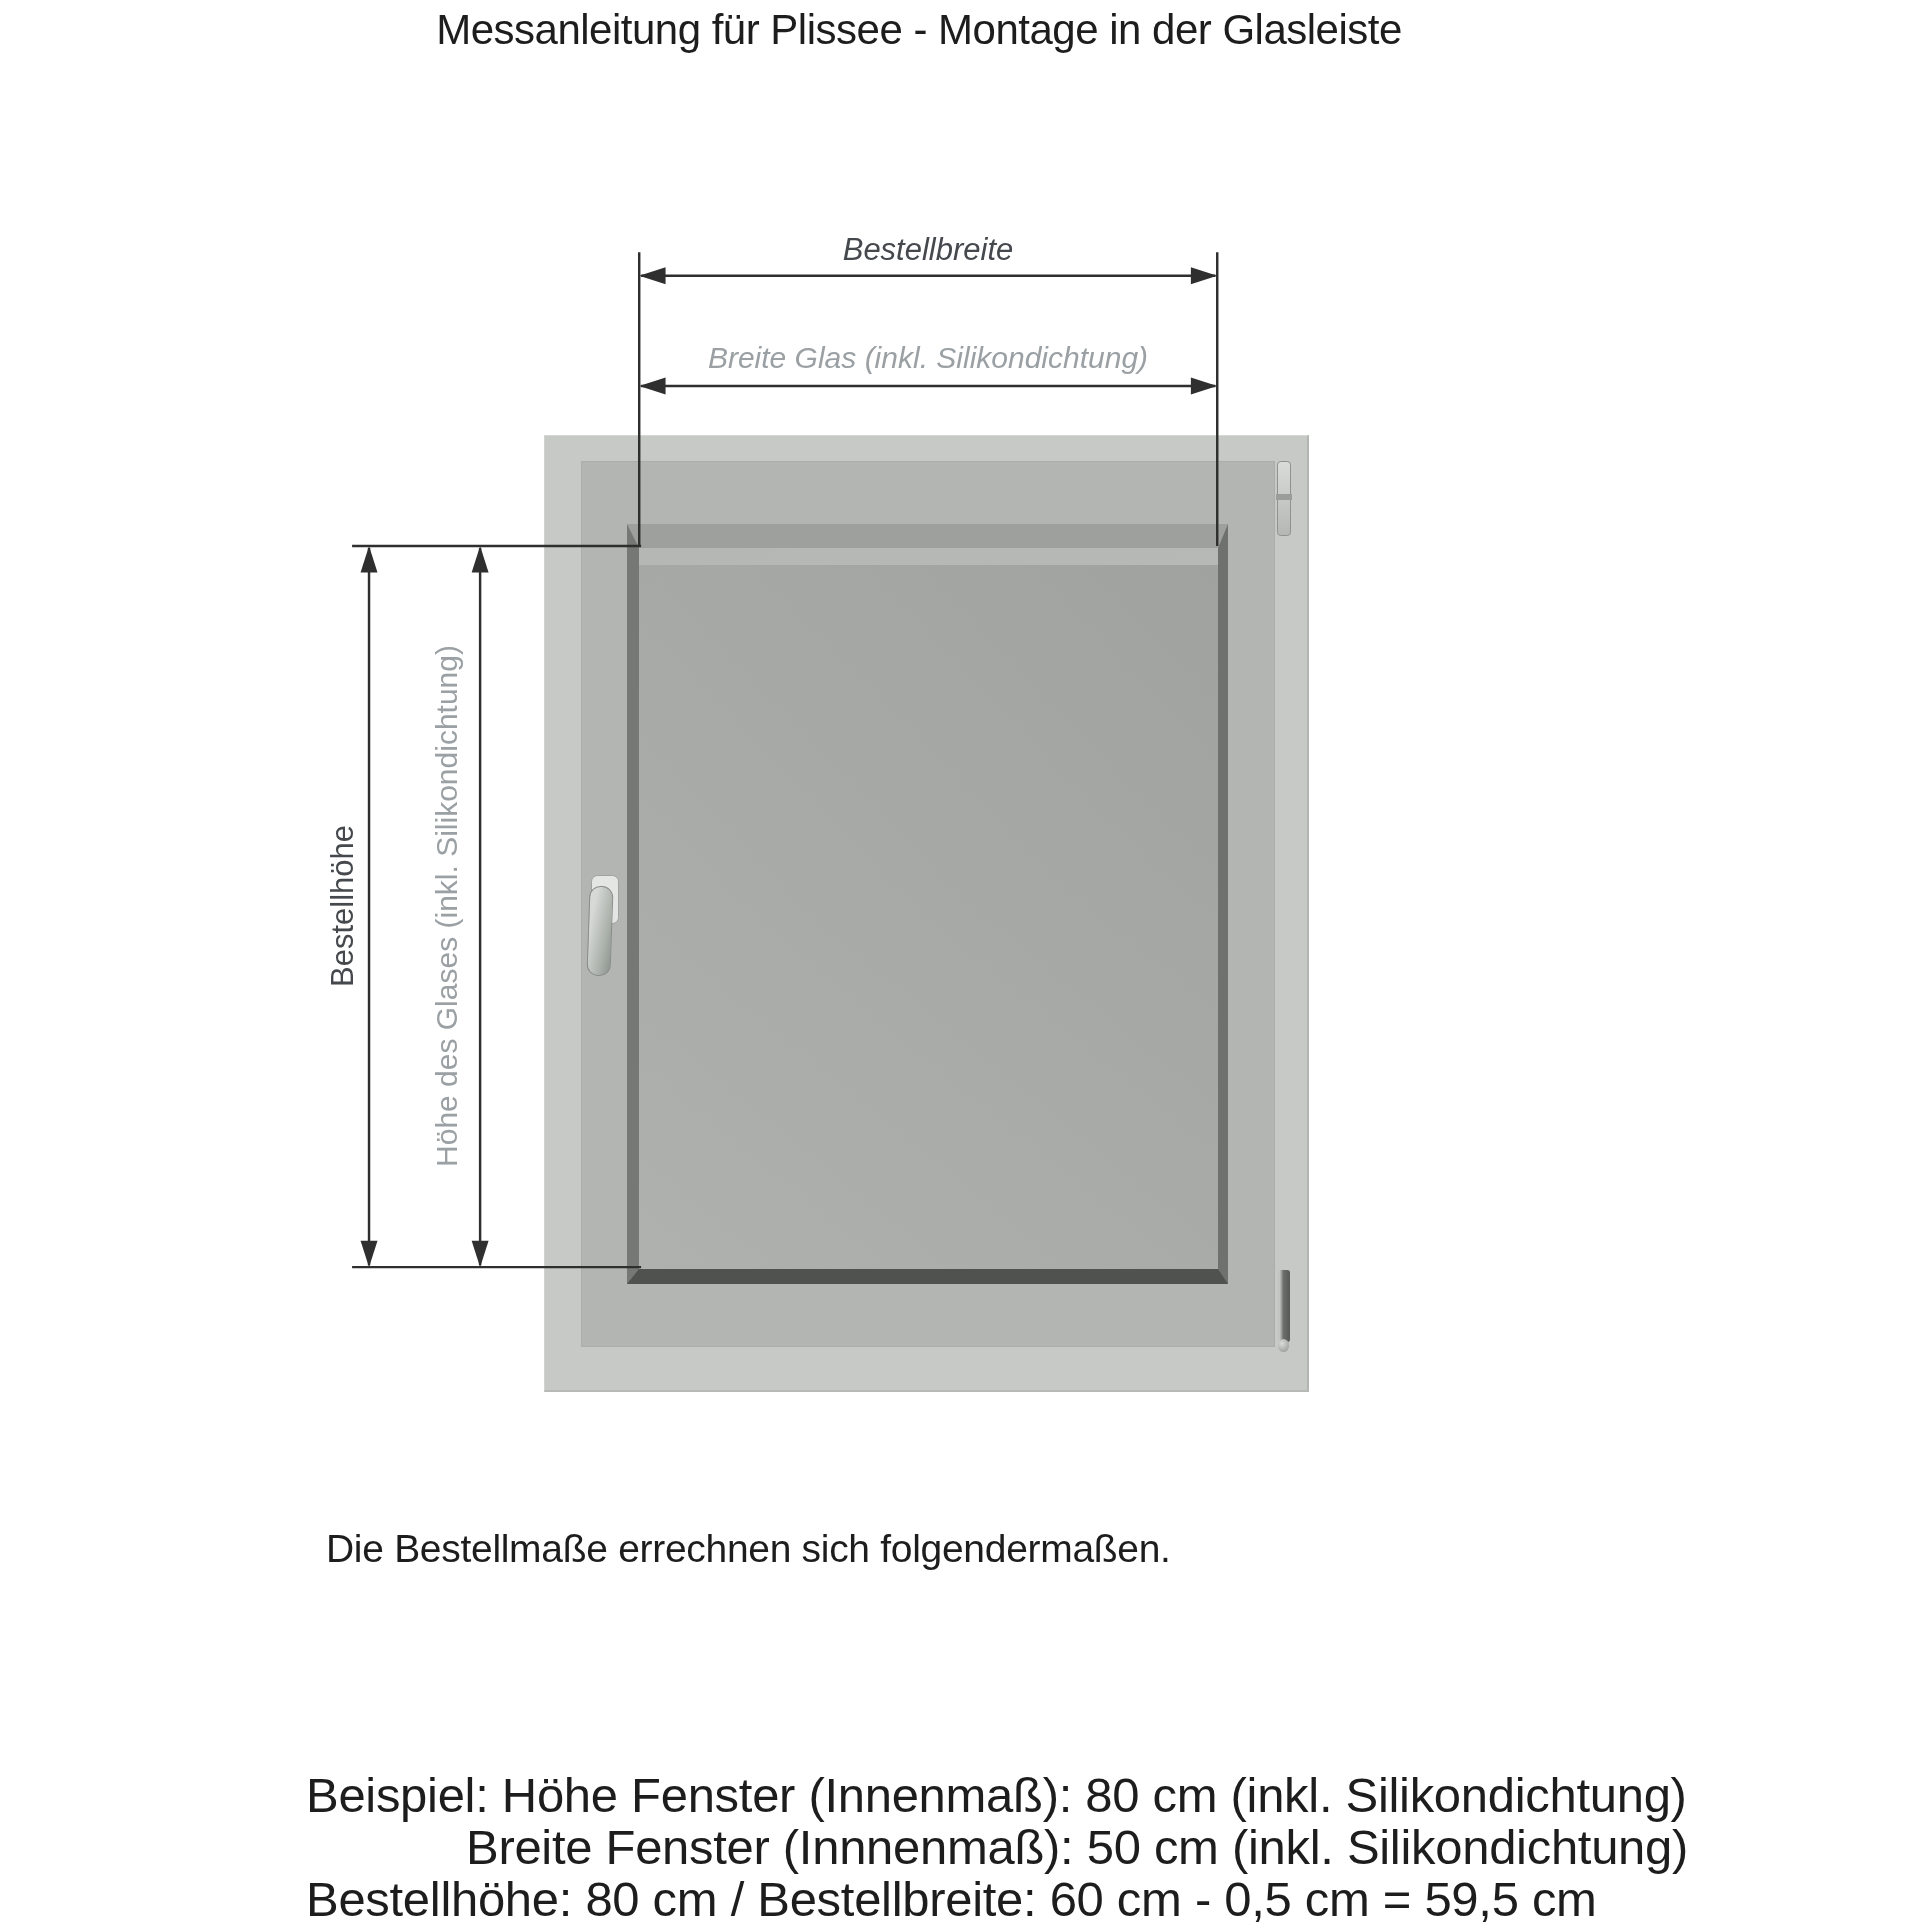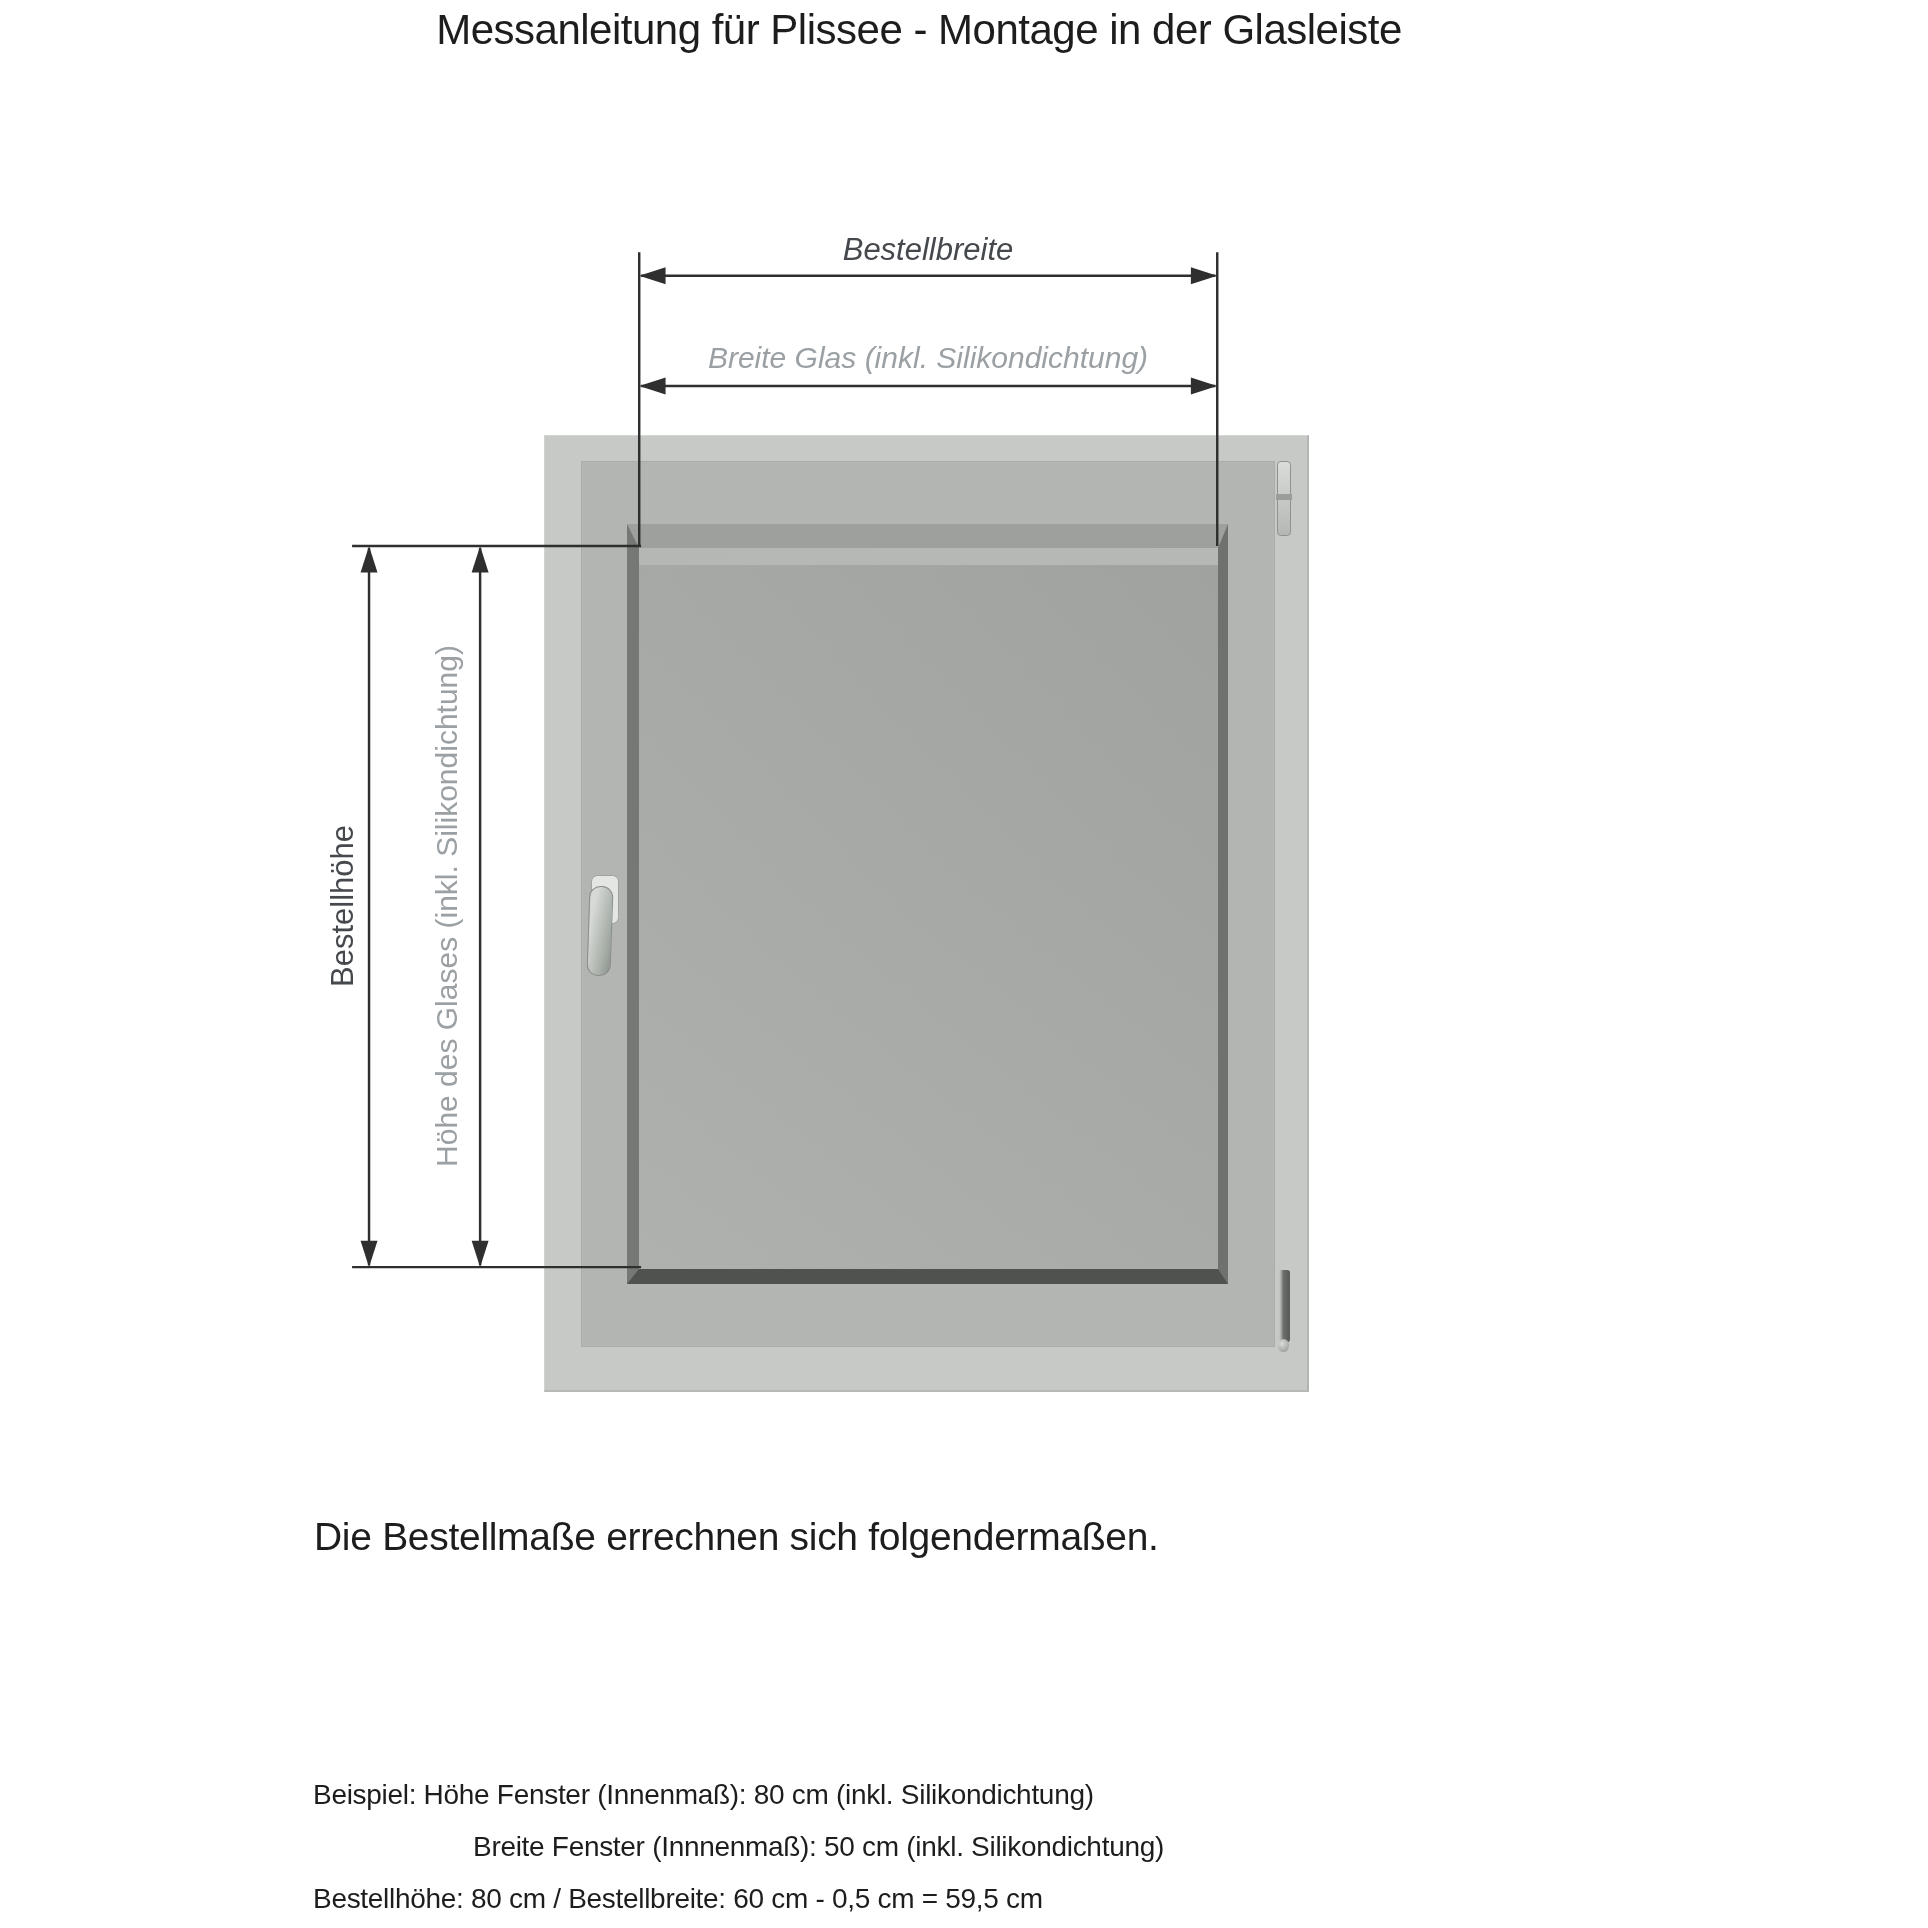--- a/index.html
+++ b/index.html
@@ -87,25 +87,25 @@
   .lbl-gray{color:var(--dim_label_gray,#9aa0a3);font-size:30px;}
   #lbl-bestellbreite{top:232px;}
   #lbl-breite-glas{top:341px;}
   #lbl-bestellhoehe{left:343px;top:906px;}
   #lbl-hoehe-glas{left:447px;top:906px;}
   
   .instructions{
     position:absolute;left:314px;top:1510px;width:1469px;
     font-size:39px;line-height:53px;letter-spacing:-0.3px;color:var(--text_dark,#1d1d1d);
   }
-  .instructions p{margin:0;}
+  .instructions p{margin:12px;}
   .warn{color:var(--warning_red,#e93427);}
   .example{
-    position:absolute;left:313px;top:1769px;width:1525px;
-    font-size:28px;line-height:52px;letter-spacing:-0.3px;color:var(--text_dark,#1d1d1d);
+    position:absolute;left:306px;top:1769px;width:1525px;
+    font-size:49px;line-height:52px;letter-spacing:-0.3px;color:var(--text_dark,#1d1d1d);
   }
   .example p{margin:0;}
   .example .indent{padding-left:160px;}
 </style>
 </head>
 <body>
 
 <div class="canvas">
 
   <h1 class="title">Messanleitung für Plissee - Montage in der Glasleiste</h1>

